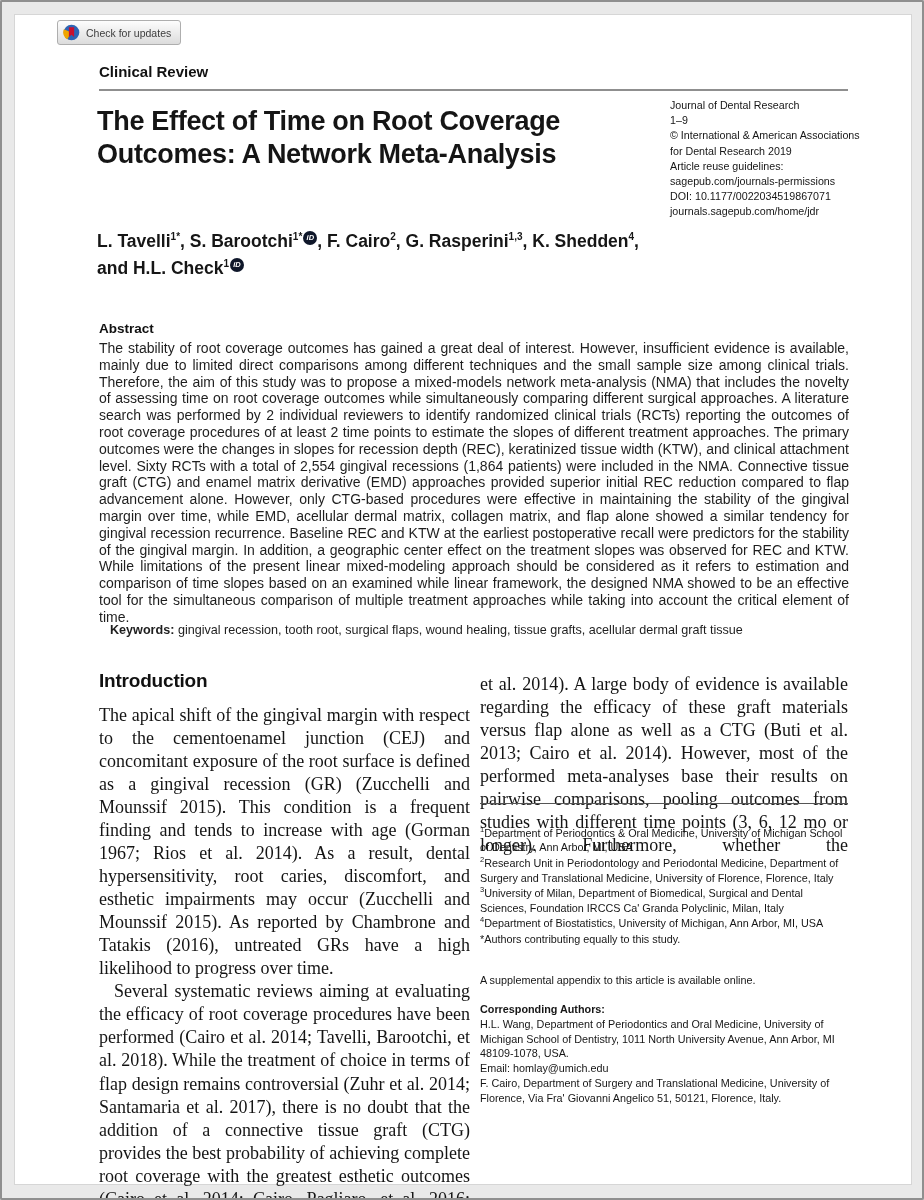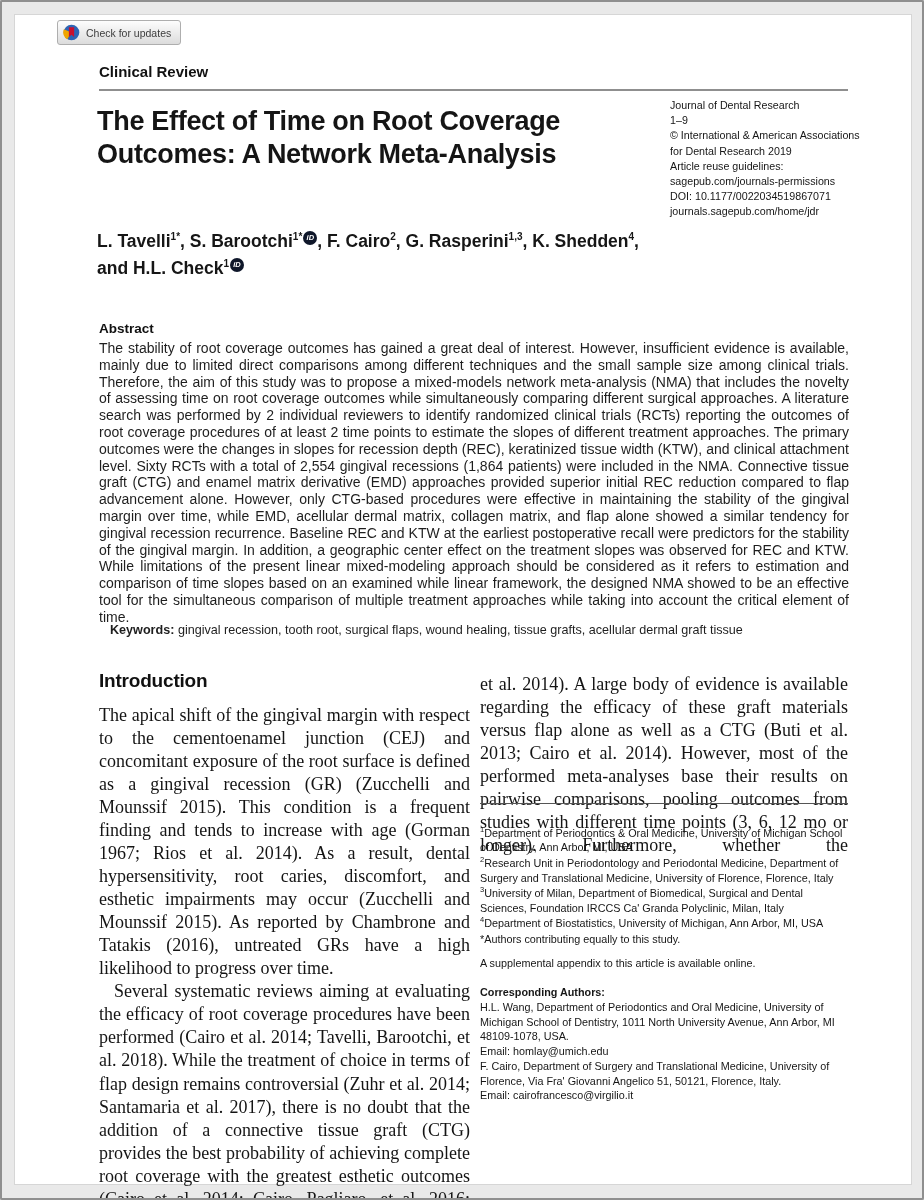--- a/index.html
+++ b/index.html
@@ -97,21 +97,21 @@
   .cont { text-align-last:justify; }
   
   .footnote-block {
     position:absolute; left:478px; top:801px; width:368px;
     border-top:1px solid #555;
     padding-top:21px;
     font-size:10.8px; line-height:1.37; color:#161616;
   }
   .footnote-block sup { font-size:7.5px; }
   .fn { margin:0; }
-  .supplemental { margin-top:10px; }
+  .supplemental { margin-top:27px; }
   .corresponding { margin-top:14px; }
   .corr-heading { font-weight:bold; }
   .email-line { color:#161616; }
 </style>
 </head>
 <body>
 
 <div class="frame">
   <div class="sheet"></div>
 
@@ -176,16 +176,15 @@
     <p class="fn"><sup>4</sup><span>Department of Biostatistics, University of Michigan, Ann Arbor, MI, USA</span></p>
     <p class="fn"><sup></sup><span>*Authors contributing equally to this study.</span></p>
 
     <p class="fn supplemental">A supplemental appendix to this article is available online.</p>
 
     <div class="corresponding">
       <div class="corr-heading">Corresponding Authors:</div>
       <div>H.L. Wang, Department of Periodontics and Oral Medicine, University of Michigan School of Dentistry, 1011 North University Avenue, Ann Arbor, MI 48109-1078, USA.</div>
       <div class="email-line">Email: homlay@umich.edu</div>
       <div>F. Cairo, Department of Surgery and Translational Medicine, University of Florence, Via Fra' Giovanni Angelico 51, 50121, Florence, Italy.</div>
-      <div class="email-line">Email: cairofrancesco@virgilio.it</div>
     </div>
   </div>
 </div>
 
 </body></html>

